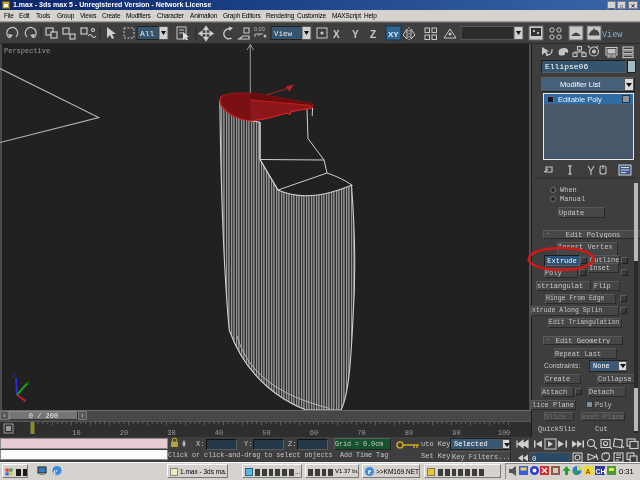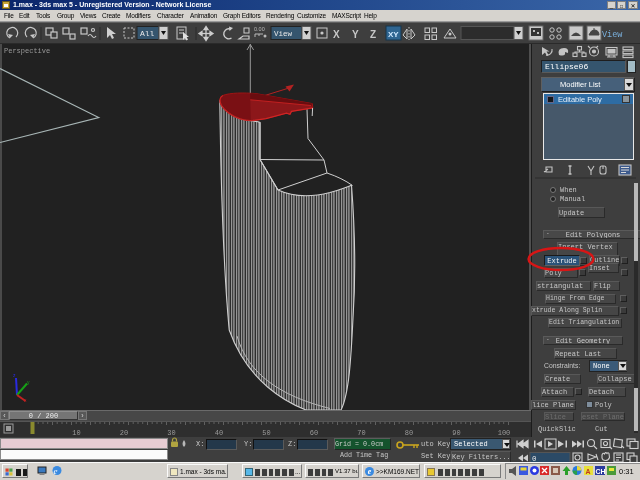--- a/index.html
+++ b/index.html
@@ -315,20 +315,21 @@
 <div class="ptxt" style="left:244px;top:439.5px">Y:</div>
 <div class="a" style="left:253px;top:438.5px;width:31px;height:11px;background:#24384a;border:1px solid;border-color:#111 #5a5a5a #5a5a5a #111"></div>
 <div class="ptxt" style="left:288px;top:439.5px">Z:</div>
 <div class="a" style="left:297px;top:438.5px;width:31px;height:11px;background:#24384a;border:1px solid;border-color:#111 #5a5a5a #5a5a5a #111"></div>
 <div class="a" style="left:334px;top:438px;width:57px;height:12px;background:#14532d;border:1px solid;border-color:#5c5c5c #242424 #242424 #5c5c5c;color:#cccccc;font:6.7px 'Liberation Mono';line-height:11px;text-align:left;white-space:nowrap">Grid = 0.0cm</div>
 <svg class="a" style="left:395px;top:439px" width="28" height="12">
  <circle cx="5" cy="6" r="3" fill="none" stroke="#caa51e" stroke-width="1.6"></circle>
       <line x1="8" y1="6" x2="24" y2="6" stroke="#caa51e" stroke-width="1.6"></line>
       <path d="M19,6 v3 M22,6 v3" stroke="#caa51e" stroke-width="1.4"></path>
 </svg>
+<div class="ptxt" style="left:168px;top:450.5px;font-size:6.7px">Click or click-and-drag to select objects</div>
 <div class="ptxt" style="left:340px;top:450.5px;font-size:6.7px">Add Time Tag</div>
 <div class="ptxt" style="left:421px;top:439.5px">uto Key</div>
 <div class="a" style="left:450px;top:438px;width:61px;height:12px;background:#3a5871;border:1px solid #222;color:#fff;font:7px 'Liberation Mono';line-height:11px;padding-left:3px">Selected</div>
 <div class="a" style="left:502px;top:439px;width:8px;height:10px;background:#d8d8d8;border:1px solid #555"></div>
 <div class="a" style="left:503.5px;top:442.5px;width:0;height:0;border:3px solid transparent;border-top:4px solid #111"></div>
 <div class="ptxt" style="left:421px;top:452px">Set Key</div>
 <div class="btn" style="left:451px;top:451px;width:60px;height:29px;line-height:10px">Key Filters...</div>
 
 <div class="a" style="left:531px;top:437px;width:109px;height:25px;background:#3e3e3e"></div>
 <svg class="a" style="left:512px;top:437px" width="128" height="25">

